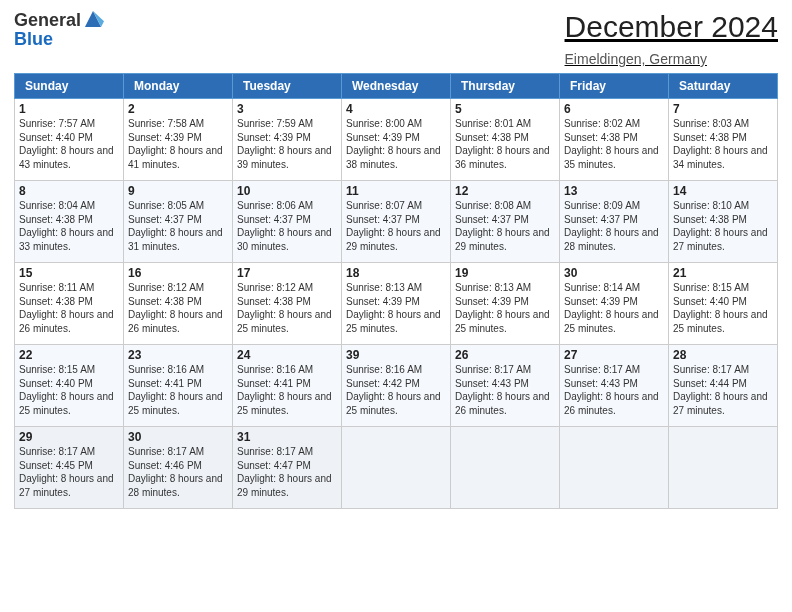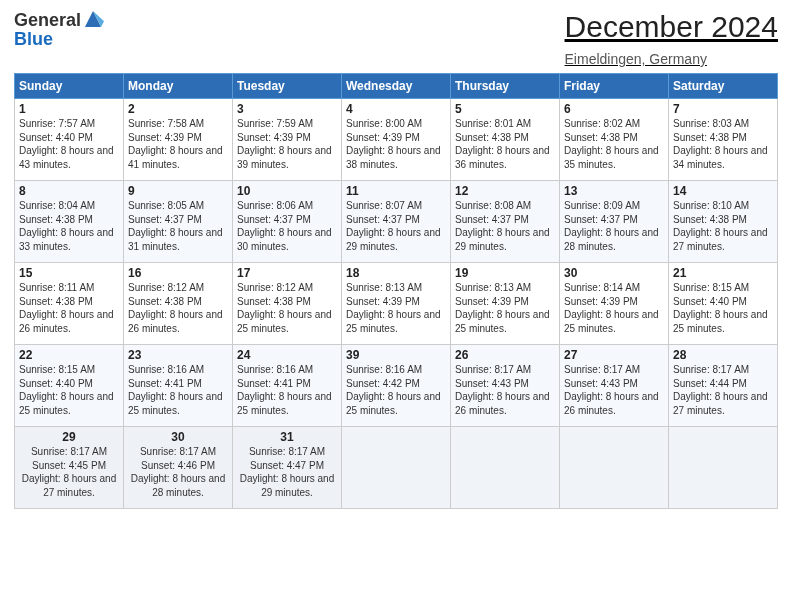--- a/index.html
+++ b/index.html
@@ -69,39 +69,38 @@
     .calendar {
       width: 100%;
       border-collapse: collapse;
       table-layout: fixed;
     }
     .calendar th {
       background-color: #2d6db5;
       color: #fff;
       font-size: 12px;
       font-weight: bold;
-      padding: 5px 4px;
+      padding: 5px 10px;
       text-align: left;
       border: 1px solid #5a9ad4;
     }
     .calendar td {
       border: 1px solid #ccc;
       vertical-align: top;
       padding: 3px 4px;
       font-size: 9.2px;
       color: #333;
       background: #fff;
       height: 82px;
     }
     .calendar tr:nth-child(even) td {
       background: #f5f8fc;
     }
     .calendar tr.last-row td {
       background: #eef2f7;
-      text-align: center;
     }
     .day-num {
       font-size: 12px;
       font-weight: bold;
       color: #222;
       display: block;
       margin-bottom: 1px;
     }
     .cell-text {
       font-size: 10px;

